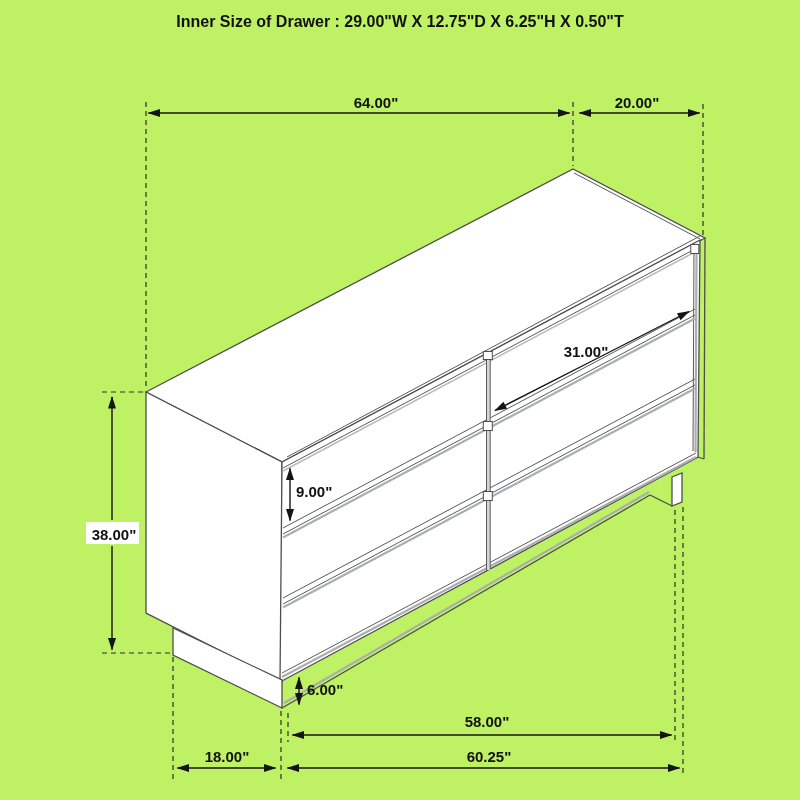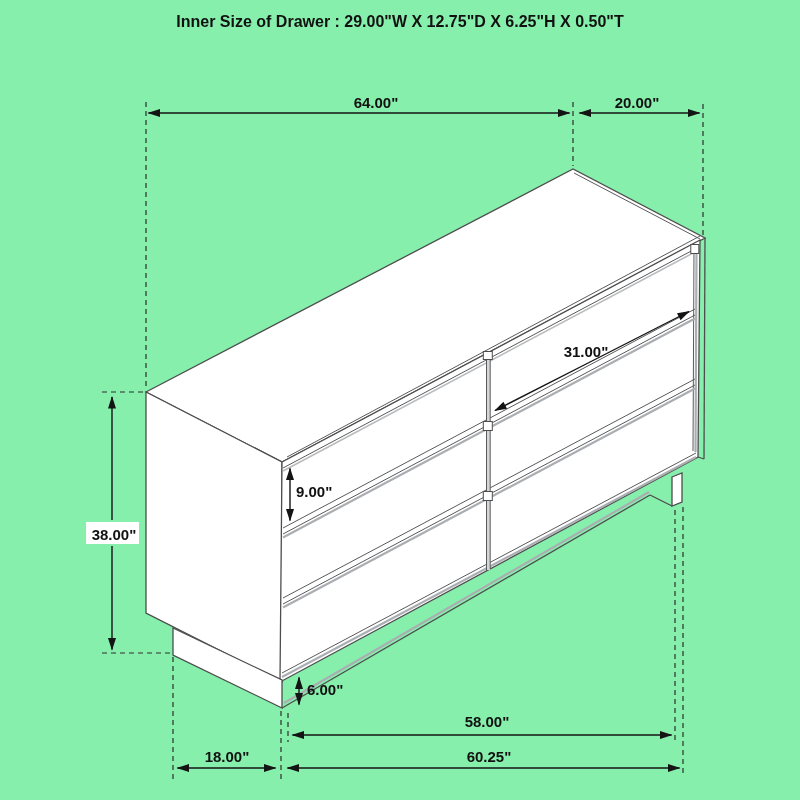--- a/index.html
+++ b/index.html
@@ -1,16 +1,16 @@
 <!DOCTYPE html>
 <html><head>
 <meta charset="utf-8">
 <style>
   html,body{margin:0;padding:0;background:#fff;}
-  .stage{position:relative;width:800px;height:800px;background:#86efac;overflow:hidden;
+  .stage{position:relative;width:800px;height:800px;background:#bef264;overflow:hidden;
          font-family:"Liberation Sans", sans-serif;}
   svg text{font-family:"Liberation Sans", sans-serif;font-weight:bold;fill:#111;}
   .title-text{font-size:16px;}
   .dim-label{font-size:15px;}
   .dimline{stroke:#141414;stroke-width:1.4;fill:none;}
   .dash{stroke:#2e2e2e;stroke-width:1.2;fill:none;stroke-dasharray:5 4;}
   .edge{stroke:#4d4d4d;stroke-width:1.3;fill:none;}
   .face{stroke:#4d4d4d;stroke-width:1.3;fill:#ffffff;}
   .thin{stroke:#5a5a5a;stroke-width:1;fill:none;}
   .accent{stroke:#aaaeb2;stroke-width:2.2;fill:none;}

